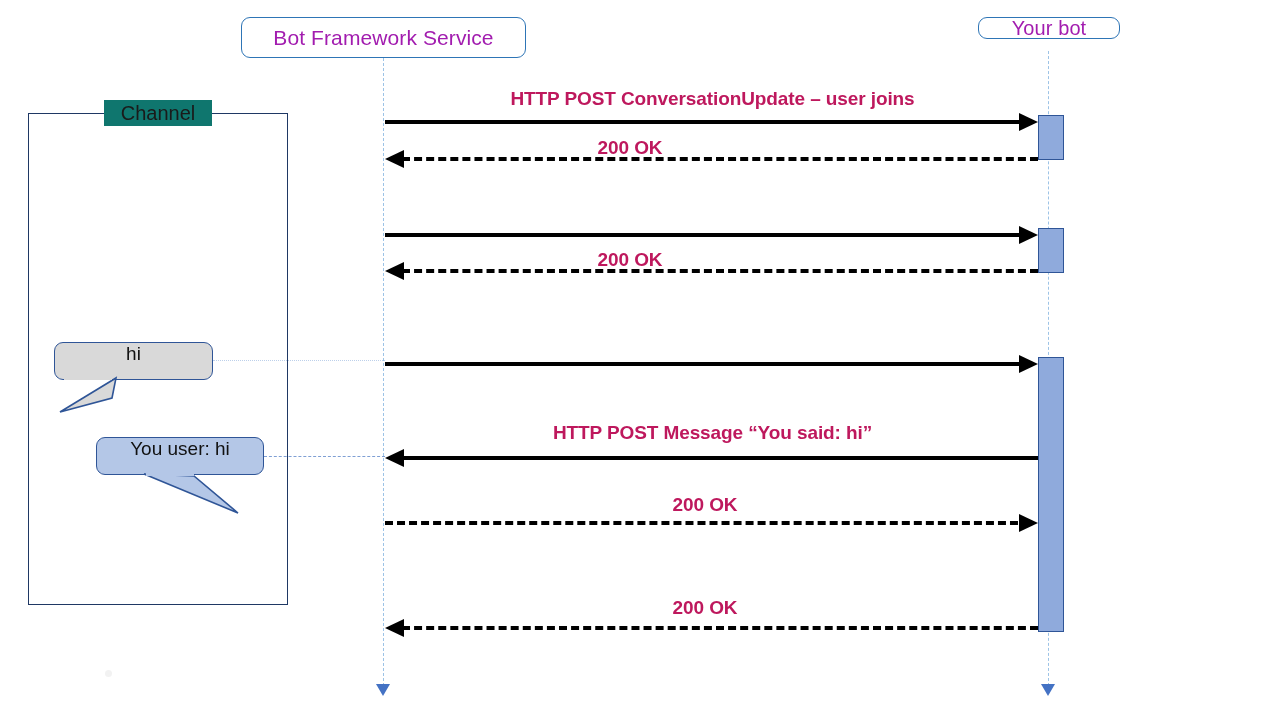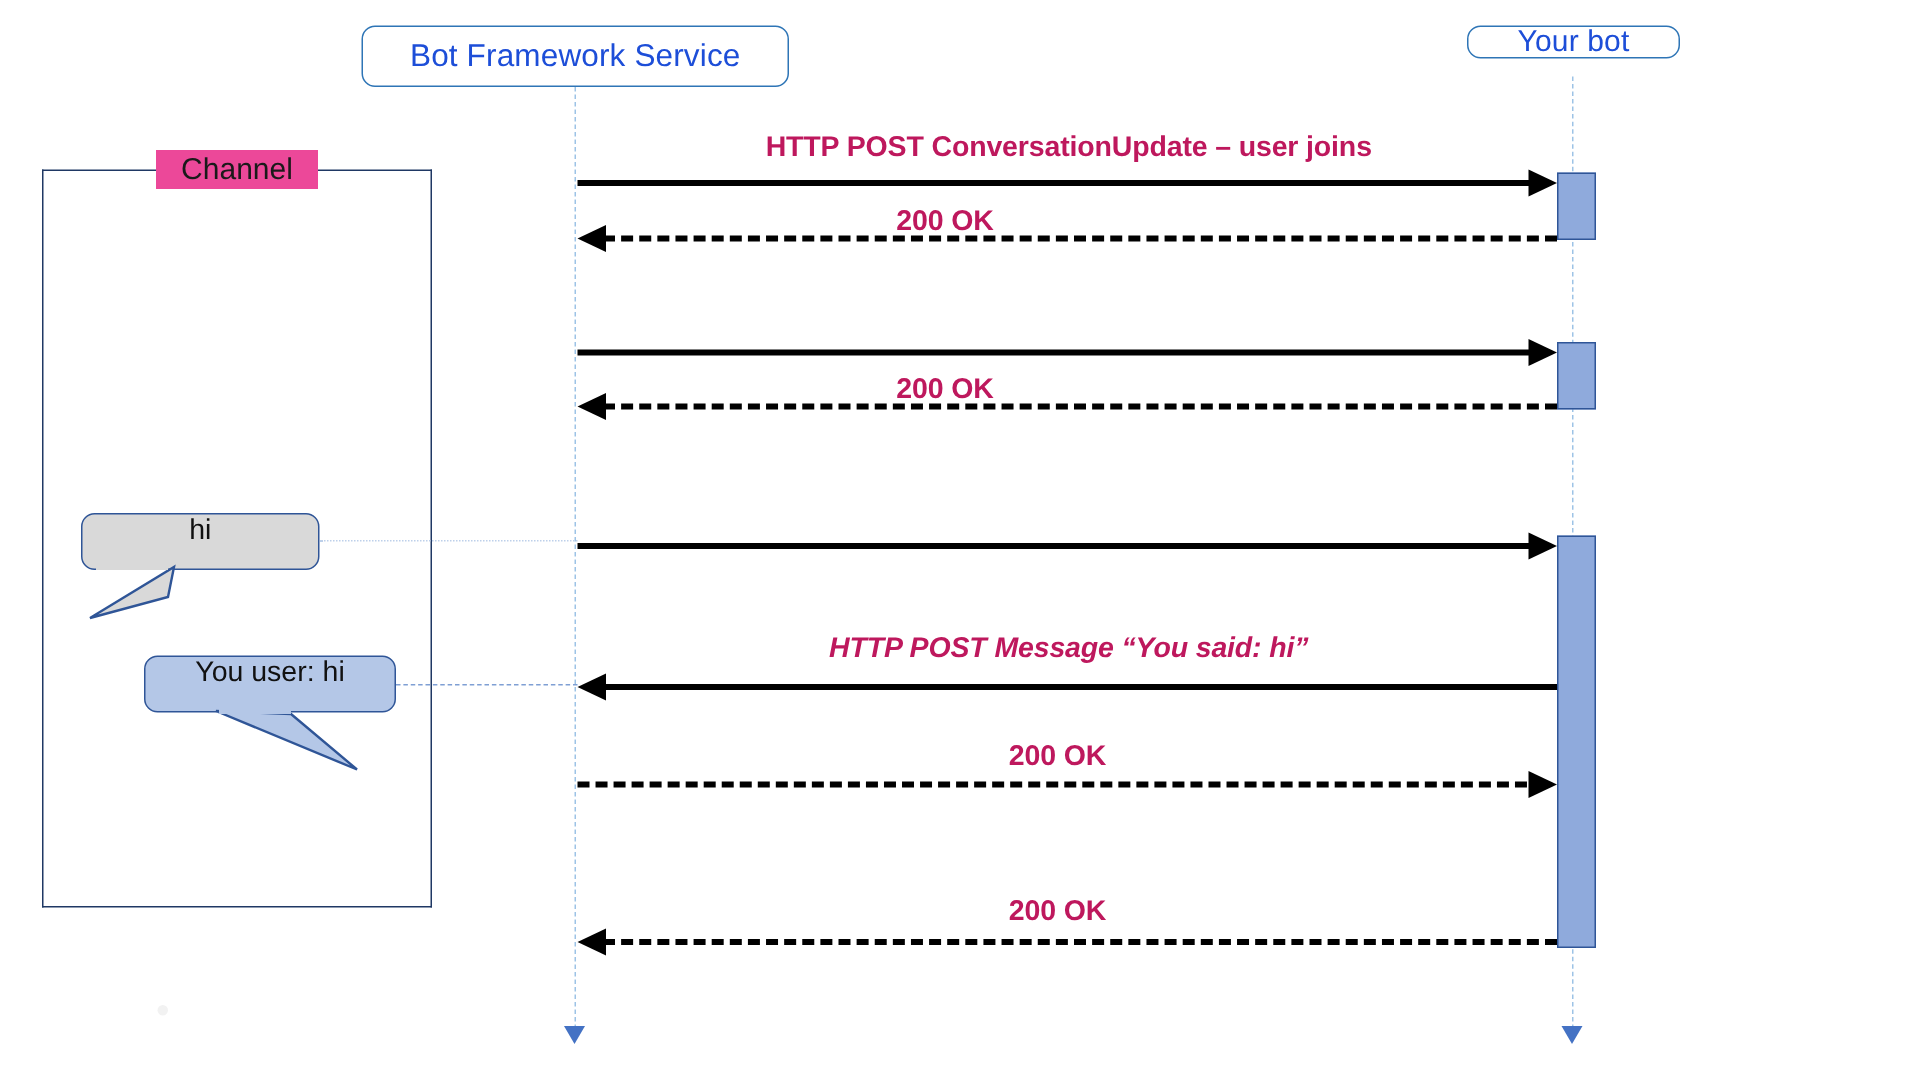--- a/index.html
+++ b/index.html
@@ -21,21 +21,21 @@
     background: #ffffff;
   }
 
   
   .participant-box {
     position: absolute;
     box-sizing: border-box;
     border: 1.6px solid #2E75B6;
     border-radius: 9px;
     background: #ffffff;
-    color: #1d4ed8;
+    color: #a21caf;
     font-size: 21px;
     font-weight: 400;
     display: flex;
     align-items: center;
     justify-content: center;
     letter-spacing: .1px;
     white-space: nowrap;
   }
   #participant-bfs { left: 241px; top: 17px; width: 285px; height: 41px; }
   #participant-bot { left: 978px; top: 17px; width: 142px; height: 22px; font-size: 20px; }
@@ -80,21 +80,21 @@
     width: 76px; height: 0;
     border-top: 1.5px solid #1F3864;
   }
   #channel-legend {
     position: absolute;
     left: 104px; top: 100px;
     width: 108px;
     text-align: center;
     font-size: 20px;
     color: #1a1a1a;
-    background: #ec4899;
+    background: #0f766e;
     line-height: 26px;
   }
 
   
   .bubble {
     position: absolute;
     box-sizing: border-box;
     border: 1.6px solid #2F5597;
     border-radius: 9px;
     display: flex;
@@ -195,21 +195,21 @@
   #msg4-label { left: 385px; top: 249px; width: 490px; }
   #msg4-line  { left: 402px; top: 269px; width: 636px; }
   #msg4-head  { left: 385px; top: 262px; }
 
   
   #msg5-label { left: 385px; top: 331px; width: 655px; }
   #msg5-line  { left: 385px; top: 362px; width: 645px; }
   #msg5-head  { left: 1019px; top: 355px; }
 
   
-  #msg6-label { left: 385px; top: 422px; width: 655px; font-style: italic; }
+  #msg6-label { left: 385px; top: 422px; width: 655px; }
   #msg6-line  { left: 402px; top: 456px; width: 636px; }
   #msg6-head  { left: 385px; top: 449px; }
 
   
   #msg7-label { left: 385px; top: 494px; width: 640px; }
   #msg7-line  { left: 385px; top: 521px; width: 645px; }
   #msg7-head  { left: 1019px; top: 514px; }
 
   
   #msg8-label { left: 385px; top: 597px; width: 640px; }

